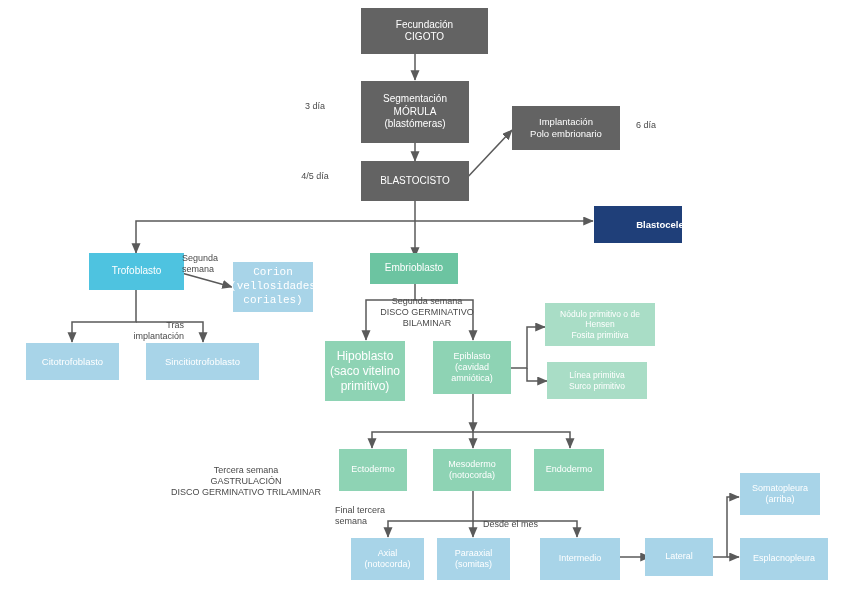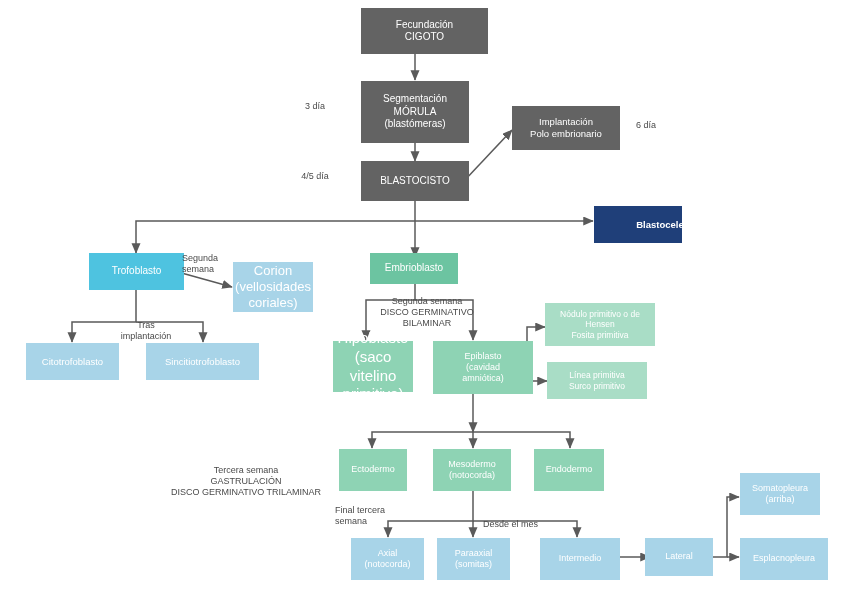--- a/index.html
+++ b/index.html
@@ -110,35 +110,35 @@
 
   <div class="node n-gray" style="left:512px; top:106px; width:108px; height:44px; font-size:9.5px;">Implantación
 Polo embrionario</div>
 
   <div class="node n-gray" style="left:361px; top:161px; width:108px; height:40px; font-size:10px;">BLASTOCISTO</div>
 
   <div class="node n-navy" style="left:594px; top:206px; width:88px; height:37px; font-size:9.5px; font-weight:bold;padding-left:48px;">Blastocele</div>
 
   <div class="node n-cyan" style="left:89px; top:253px; width:95px; height:37px; font-size:10px;">Trofoblasto</div>
 
-  <div class="node n-lblue" style="left:233px; top:262px; width:80px; height:50px; font-size:13px;">Corion
+  <div class="node n-lblue" style="left:233px; top:262px; width:80px; height:50px; font-size:11px;font-family:Liberation Mono, monospace;">Corion
 (vellosidades
 coriales)</div>
 
   <div class="node n-lblue" style="left:26px; top:343px; width:93px; height:37px; font-size:9.5px;">Citotrofoblasto</div>
 
   <div class="node n-lblue" style="left:146px; top:343px; width:113px; height:37px; font-size:9.5px;">Sincitiotrofoblasto</div>
 
   <div class="node n-green" style="left:370px; top:253px; width:88px; height:31px; font-size:10px;">Embrioblasto</div>
 
-  <div class="node n-mgreen" style="left:325px; top:341px; width:80px; height:51px; font-size:15px;margin-left:8px;">Hipoblasto
+  <div class="node n-mgreen" style="left:325px; top:341px; width:80px; height:60px; font-size:12px;">Hipoblasto
 (saco vitelino
 primitivo)</div>
 
-  <div class="node n-mgreen" style="left:433px; top:341px; width:100px; height:53px; font-size:9px;">Epiblasto
+  <div class="node n-mgreen" style="left:433px; top:341px; width:78px; height:53px; font-size:9px;">Epiblasto
 (cavidad
 amniótica)</div>
 
   <div class="node n-lgreen" style="left:545px; top:303px; width:110px; height:43px; font-size:8.5px;">Nódulo primitivo o de
 Hensen
 Fosita primitiva</div>
 
   <div class="node n-lgreen" style="left:547px; top:362px; width:100px; height:37px; font-size:8.5px;">Línea primitiva
 Surco primitivo</div>
 
@@ -166,21 +166,21 @@
 
   <div class="edge-label" style="left:292px; top:101px; width:46px; font-size:9px;">3 día</div>
 
   <div class="edge-label" style="left:288px; top:171px; width:54px; font-size:9px;">4/5 día</div>
 
   <div class="edge-label" style="left:626px; top:120px; width:40px; font-size:9px;">6 día</div>
 
   <div class="edge-label" style="left:182px; top:241px; width:70px; font-size:9px; text-align:left;margin-top:12px;">Segunda
 semana</div>
 
-  <div class="edge-label" style="left:108px; top:320px; width:76px; font-size:9px; text-align:center;">Tras
+  <div class="edge-label" style="left:108px; top:320px; width:76px; font-size:9px; text-align:right;">Tras
 implantación</div>
 
   <div class="edge-label" style="left:352px; top:296px; width:150px; font-size:9px;">Segunda semana
 DISCO GERMINATIVO
 BILAMINAR</div>
 
   <div class="edge-label" style="left:146px; top:449px; width:200px; font-size:9px;margin-top:16px;">Tercera semana
 GASTRULACIÓN
 DISCO GERMINATIVO TRILAMINAR</div>
 

